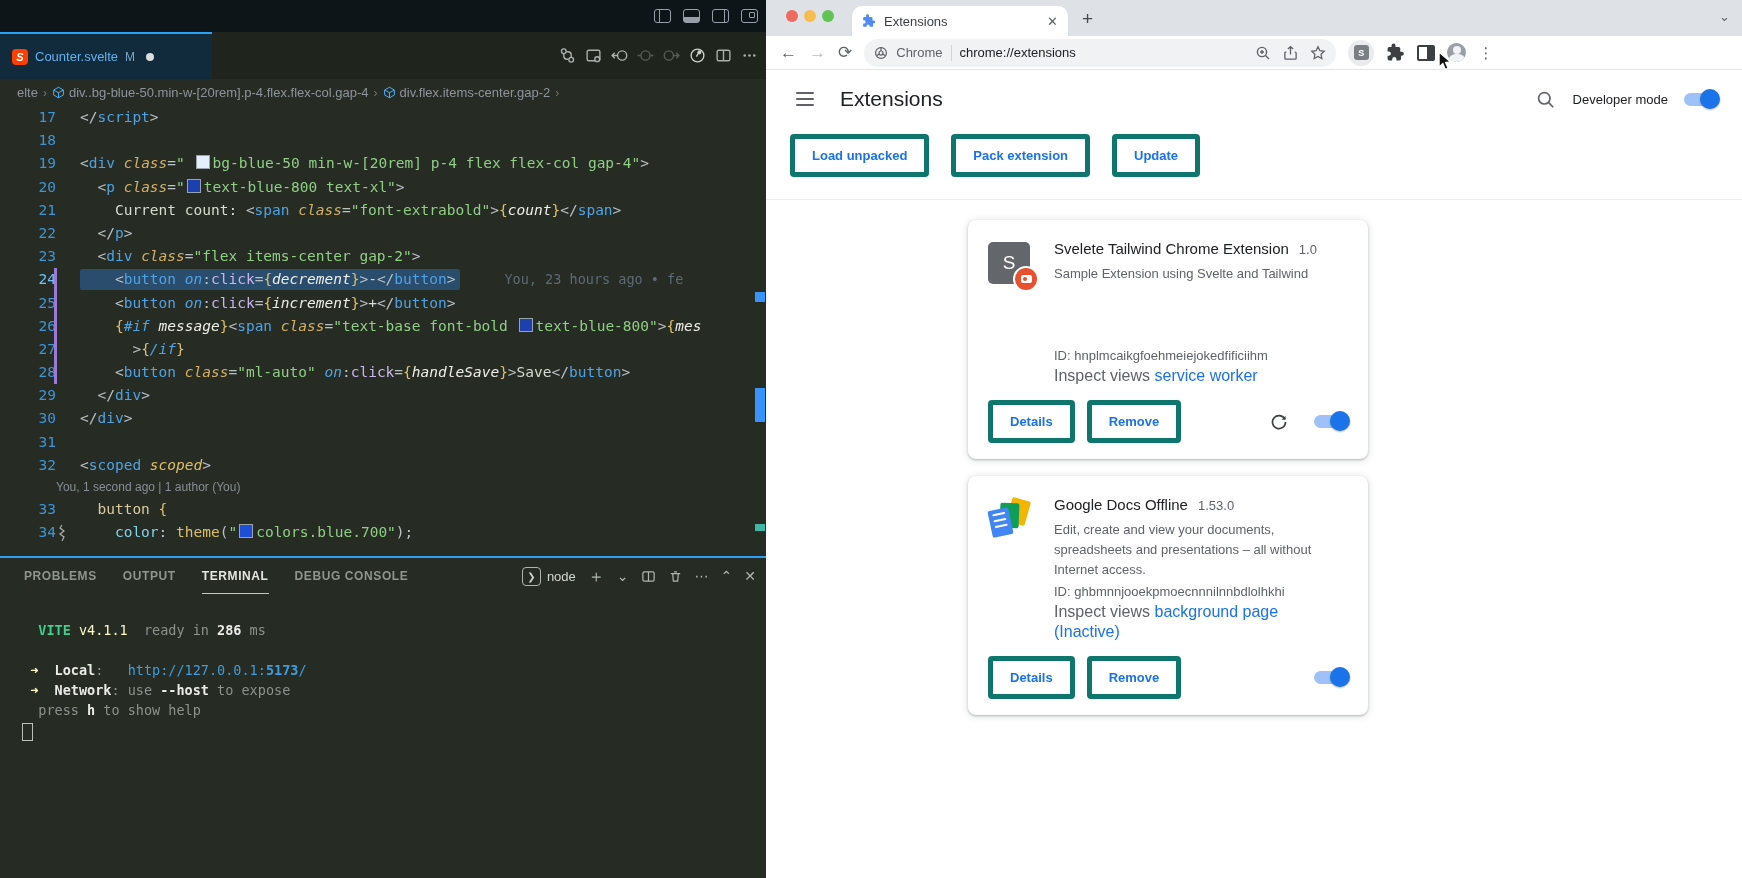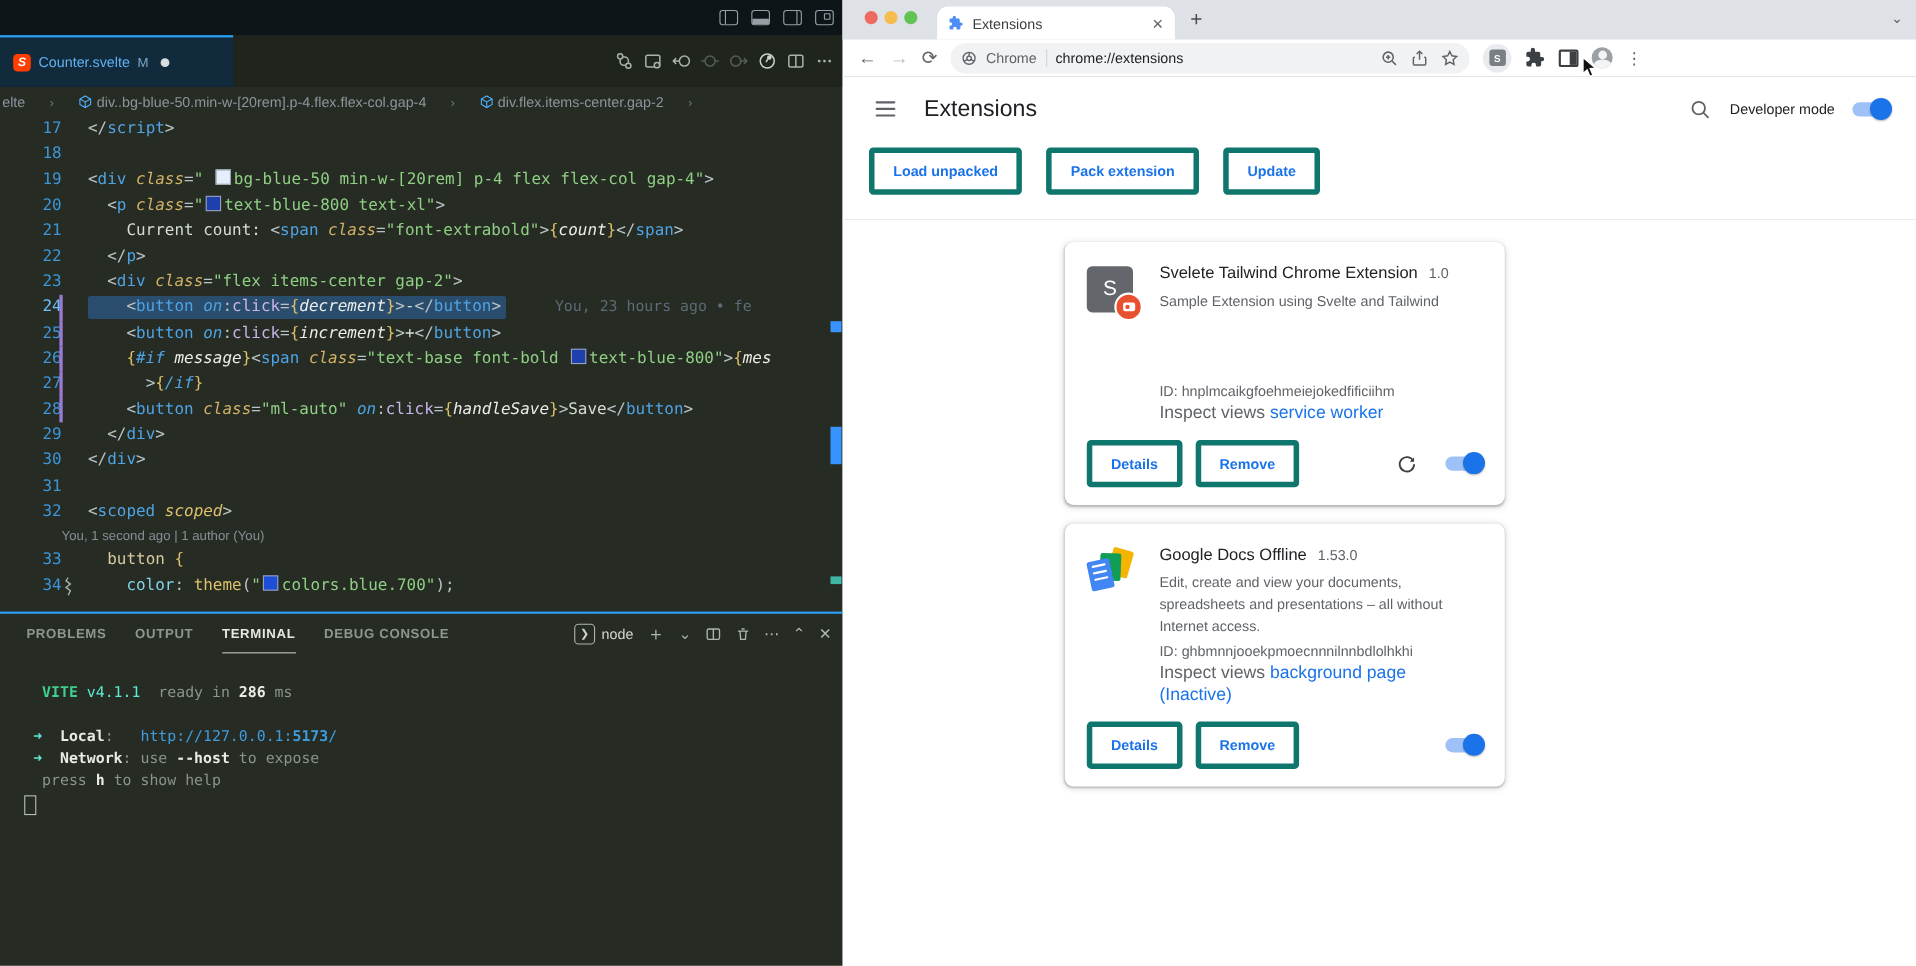--- a/index.html
+++ b/index.html
@@ -17,21 +17,21 @@
   .wicon.g::after{content:"";position:absolute;right:2px;top:2px;width:4px;height:4px;border:1.2px solid #97a0a7;border-radius:1px;}
   .vs-tabbar{height:47px;background:#1f241d;display:flex;align-items:stretch;position:relative;}
   .vs-tab{width:212px;background:#112a3c;border-top:2px solid #27a3f5;display:flex;align-items:center;gap:7px;padding:0 12px;box-sizing:border-box;}
   .svelte-badge{width:16px;height:16px;background:#ff3e00;border-radius:4px;color:#fff;font-weight:bold;font-size:11px;
       display:flex;align-items:center;justify-content:center;font-style:italic;}
   .vs-tab-label{color:#62b2f0;font-size:13px;}
   .vs-tab-m{color:#7da8c8;font-size:12px;}
   .vs-tab-dot{width:8px;height:8px;border-radius:50%;background:#d8dde0;margin-left:4px;}
   .vs-ed-actions{position:absolute;right:8px;top:0;height:100%;display:flex;align-items:center;gap:9px;}
   .vs-ed-actions svg{display:block;}
-  .vs-breadcrumbs{height:27px;display:flex;align-items:center;color:#8d959c;font-size:13px;padding-left:2px;gap:22px;white-space:nowrap;overflow:hidden;text-align:center;}
+  .vs-breadcrumbs{height:27px;display:flex;align-items:center;color:#8d959c;font-size:13px;padding-left:17px;gap:5px;white-space:nowrap;overflow:hidden;text-align:center;}
   .bc-sep{color:#6e767d;font-size:12px;}
   .bc-item{display:flex;align-items:center;gap:4px;}
   
   .vs-editor{position:absolute;top:106px;left:0;right:0;bottom:320px;font-family:"DejaVu Sans Mono",monospace;
              font-size:14.5px;line-height:23.2px;color:#d6dcd2;overflow:hidden;}
   .ln-row{display:flex;position:relative;height:23.2px;white-space:pre;}
   .ln-gut{flex:none;width:56px;text-align:right;color:#3c96d8;user-select:none;}
   .ln-deco{flex:none;width:24px;position:relative;}
   .ln-code{white-space:pre;}
   .gitbar{position:absolute;left:-2px;top:0;bottom:0;width:3px;background:#9a7ad4;}
@@ -52,21 +52,21 @@
   .panel-tab{font-size:12px;letter-spacing:.6px;color:#8f968e;margin-right:26px;height:36px;display:flex;align-items:center;
              border-bottom:1.5px solid transparent;box-sizing:border-box;font-weight:bold;}
   .panel-tab.active{color:#e4e7e2;border-bottom-color:#c2c8c0;}
   .panel-right{position:absolute;right:10px;top:0;height:36px;display:flex;align-items:center;gap:12px;color:#aeb6ae;}
   .node-box{width:17px;height:17px;border:1.3px solid #aeb6ae;border-radius:4px;display:flex;align-items:center;justify-content:center;
             font-size:10px;color:#cdd3cc;}
   .node-label{color:#d4d8d2;font-size:13px;margin-left:-6px;}
   .pr-glyph{font-size:14px;line-height:1;}
   .terminal{padding:26px 0 0 22px;font-family:"DejaVu Sans Mono",monospace;font-size:13.5px;line-height:20px;}
   .t-row{white-space:pre;height:20px;}
-  .tk-g{color:#5eead4}.tk-gb{color:#3fcf8e;font-weight:bold}.tk-gr{color:#8b938c}
+  .tk-g{color:#fef9c3}.tk-gb{color:#3fcf8e;font-weight:bold}.tk-gr{color:#8b938c}
   .tk-w{color:#e8ebe6;font-weight:bold}.tk-u{color:#3f9ddd}.tk-ub{color:#3f9ddd;font-weight:bold}
   .term-cursor{display:inline-block;width:9px;height:16px;border:1px solid #b9c0b8;margin-top:3px;}
   
   .chrome{position:absolute;left:766px;top:0;width:976px;height:878px;background:#fff;}
   .c-tabstrip{height:36px;background:#dee1e6;position:relative;}
   .tl{position:absolute;top:10px;width:12px;height:12px;border-radius:50%;}
   .tl.r{left:20px;background:#ee6a5f}.tl.y{left:38px;background:#f5bd4f}.tl.g{left:56px;background:#61c354}
   .c-tab{position:absolute;left:86px;top:6px;width:216px;height:30px;background:#fff;border-radius:10px 10px 0 0;
          display:flex;align-items:center;padding:0 10px;box-sizing:border-box;gap:8px;}
   .c-tab-label{font-size:13px;color:#3c4043;flex:1;}

